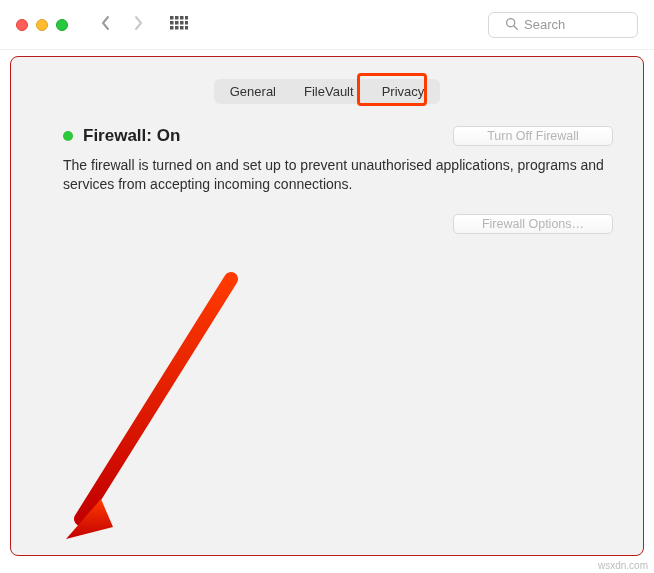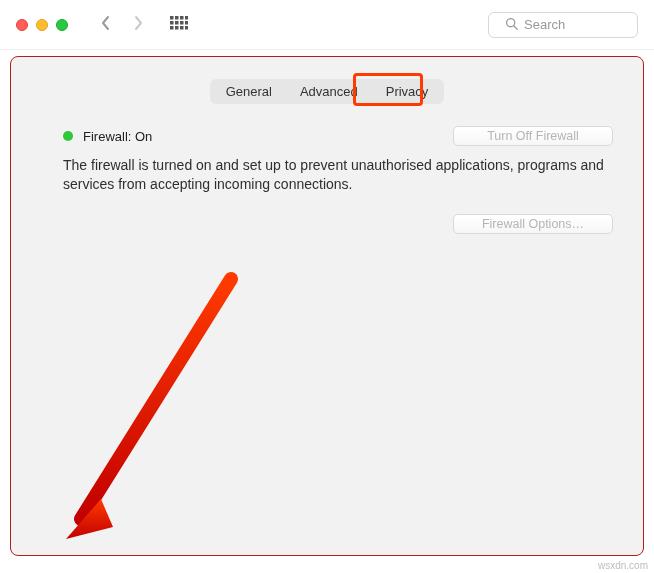--- a/index.html
+++ b/index.html
@@ -87,21 +87,21 @@
   }
 
   .content {
     padding: 10px 30px 0 52px;
   }
   .status-row {
     display: flex; align-items: center; gap: 10px;
     margin-bottom: 10px;
   }
   .status-dot { width: 10px; height: 10px; border-radius: 50%; background: #2fc83b; }
-  .status-label { font-weight: 400; font-size: 13px; }
+  .status-label { font-weight: 700; font-size: 17px; }
 
   .btn {
     background: linear-gradient(#ffffff, #f6f6f6);
     border: 1px solid #d9d9d9;
     border-radius: 5px;
     padding: 2px 14px;
     font-size: 12.5px;
     text-align: center;
     min-width: 120px;
   }
@@ -199,21 +199,21 @@
     </span>
     <input placeholder="Search" style="">
   </div>
 </div>
 
 <div class="panel">
 
   <div class="tabs">
     <div class="tab-group" style="position:relative;">
       <div class="tab">General</div>
-      <div class="tab">Advanced</div>
+      <div class="tab">FileVault</div>
       <div class="tab">Privacy</div>
       <div class="tab-highlight" style="left:143px; top:-6px; width:70px; height:33px;"></div>
     </div>
   </div>
 
   <div class="content">
     <div class="status-row">
       <div class="status-dot"></div>
       <div class="status-label">Firewall: On</div>
       <div class="spacer"></div>

